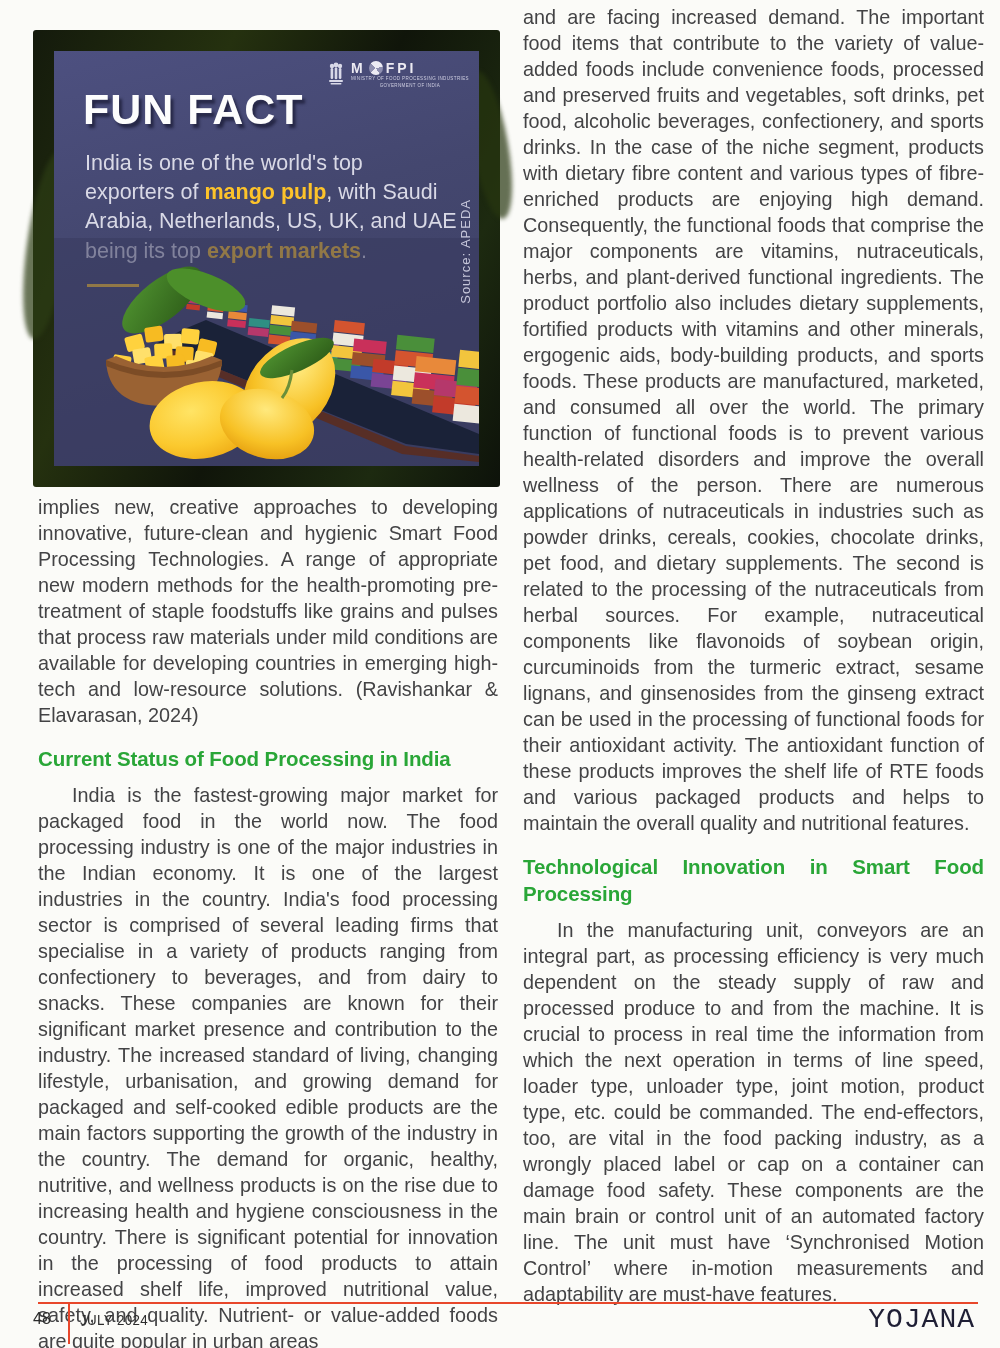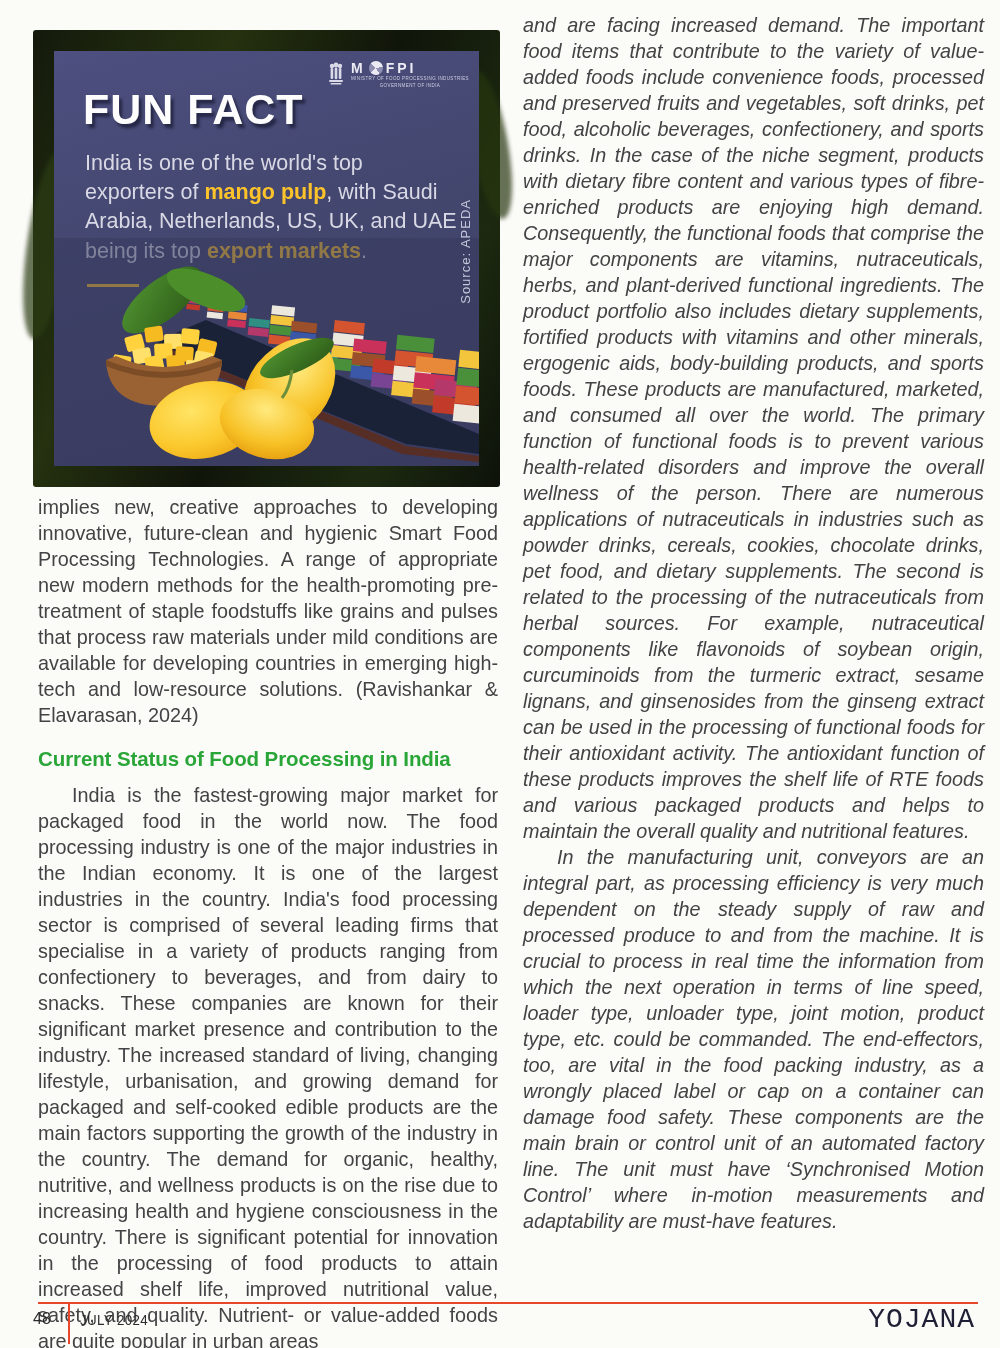--- a/index.html
+++ b/index.html
@@ -57,21 +57,21 @@
     position:absolute; right:6px; top:148px; z-index:5;
     writing-mode:vertical-rl; transform:rotate(180deg);
     font-size:13px; color:#c6c6da; letter-spacing:1px;
   }
 
   .ship-art { position:absolute; left:0; bottom:0; width:425px; height:228px; }
 
   
   .col { position:absolute; }
   .col-left  { left:38px;  top:494px; width:460px; }
-  .col-right { left:523px; top:12px;  width:461px;font-style:italic; }
+  .col-right { left:523px; top:4px;  width:461px; }
   p.body {
     margin:0; font-size:19.8px; line-height:26px; text-align:justify;
     color:#434345;
   }
   p.indent { text-indent:34px; }
   h2.section {
     margin:17px 0 10px 0; font-size:20.5px; line-height:27px; font-weight:700;
     color:#29a637; letter-spacing:-0.1px; text-align:justify;
   }
 
@@ -224,20 +224,21 @@
 </div>
 
 <div class="col col-left">
   <p class="body">implies new, creative approaches to developing innovative, future-clean and hygienic Smart Food Processing Technologies. A range of appropriate new modern methods for the health-promoting pre-treatment of staple foodstuffs like grains and pulses that process raw materials under mild conditions are available for developing countries in emerging high-tech and low-resource solutions. (Ravishankar &amp; Elavarasan, 2024)</p>
   <h2 class="section">Current Status of Food Processing in India</h2>
   <p class="body indent">India is the fastest-growing major market for packaged food in the world now. The food processing industry is one of the major industries in the Indian economy. It is one of the largest industries in the country. India's food processing sector is comprised of several leading firms that specialise in a variety of products ranging from confectionery to beverages, and from dairy to snacks. These companies are known for their significant market presence and contribution to the industry. The increased standard of living, changing lifestyle, urbanisation, and growing demand for packaged and self-cooked edible products are the main factors supporting the growth of the industry in the country. The demand for organic, healthy, nutritive, and wellness products is on the rise due to increasing health and hygiene consciousness in the country. There is significant potential for innovation in the processing of food products to attain increased shelf life, improved nutritional value, safety, and quality. Nutrient- or value-added foods are quite popular in urban areas</p>
 </div>
 
 <div class="col col-right">
   <p class="body">and are facing increased demand. The important food items that contribute to the variety of value-added foods include convenience foods, processed and preserved fruits and vegetables, soft drinks, pet food, alcoholic beverages, confectionery, and sports drinks. In the case of the niche segment, products with dietary fibre content and various types of fibre-enriched products are enjoying high demand. Consequently, the functional foods that comprise the major components are vitamins, nutraceuticals, herbs, and plant-derived functional ingredients. The product portfolio also includes dietary supplements, fortified products with vitamins and other minerals, ergogenic aids, body-building products, and sports foods. These products are manufactured, marketed, and consumed all over the world. The primary function of functional foods is to prevent various health-related disorders and improve the overall wellness of the person. There are numerous applications of nutraceuticals in industries such as powder drinks, cereals, cookies, chocolate drinks, pet food, and dietary supplements. The second is related to the processing of the nutraceuticals from herbal sources. For example, nutraceutical components like flavonoids of soybean origin, curcuminoids from the turmeric extract, sesame lignans, and ginsenosides from the ginseng extract can be used in the processing of functional foods for their antioxidant activity. The antioxidant function of these products improves the shelf life of RTE foods and various packaged products and helps to maintain the overall quality and nutritional features.</p>
+  <h2 class="section">Technological Innovation in Smart Food Processing</h2>
   <p class="body indent">In the manufacturing unit, conveyors are an integral part, as processing efficiency is very much dependent on the steady supply of raw and processed produce to and from the machine. It is crucial to process in real time the information from which the next operation in terms of line speed, loader type, unloader type, joint motion, product type, etc. could be commanded. The end-effectors, too, are vital in the food packing industry, as a wrongly placed label or cap on a container can damage food safety. These components are the main brain or control unit of an automated factory line. The unit must have ‘Synchronised Motion Control’ where in-motion measurements and adaptability are must-have features.</p>
 </div>
 
 <div class="footer-rule"></div>
 <div class="footer-vrule"></div>
 <div class="footer-page">48</div>
 <div class="footer-issue">JULY 2024</div>
 <div class="footer-mag">YOJANA</div>
 
 </body></html>

